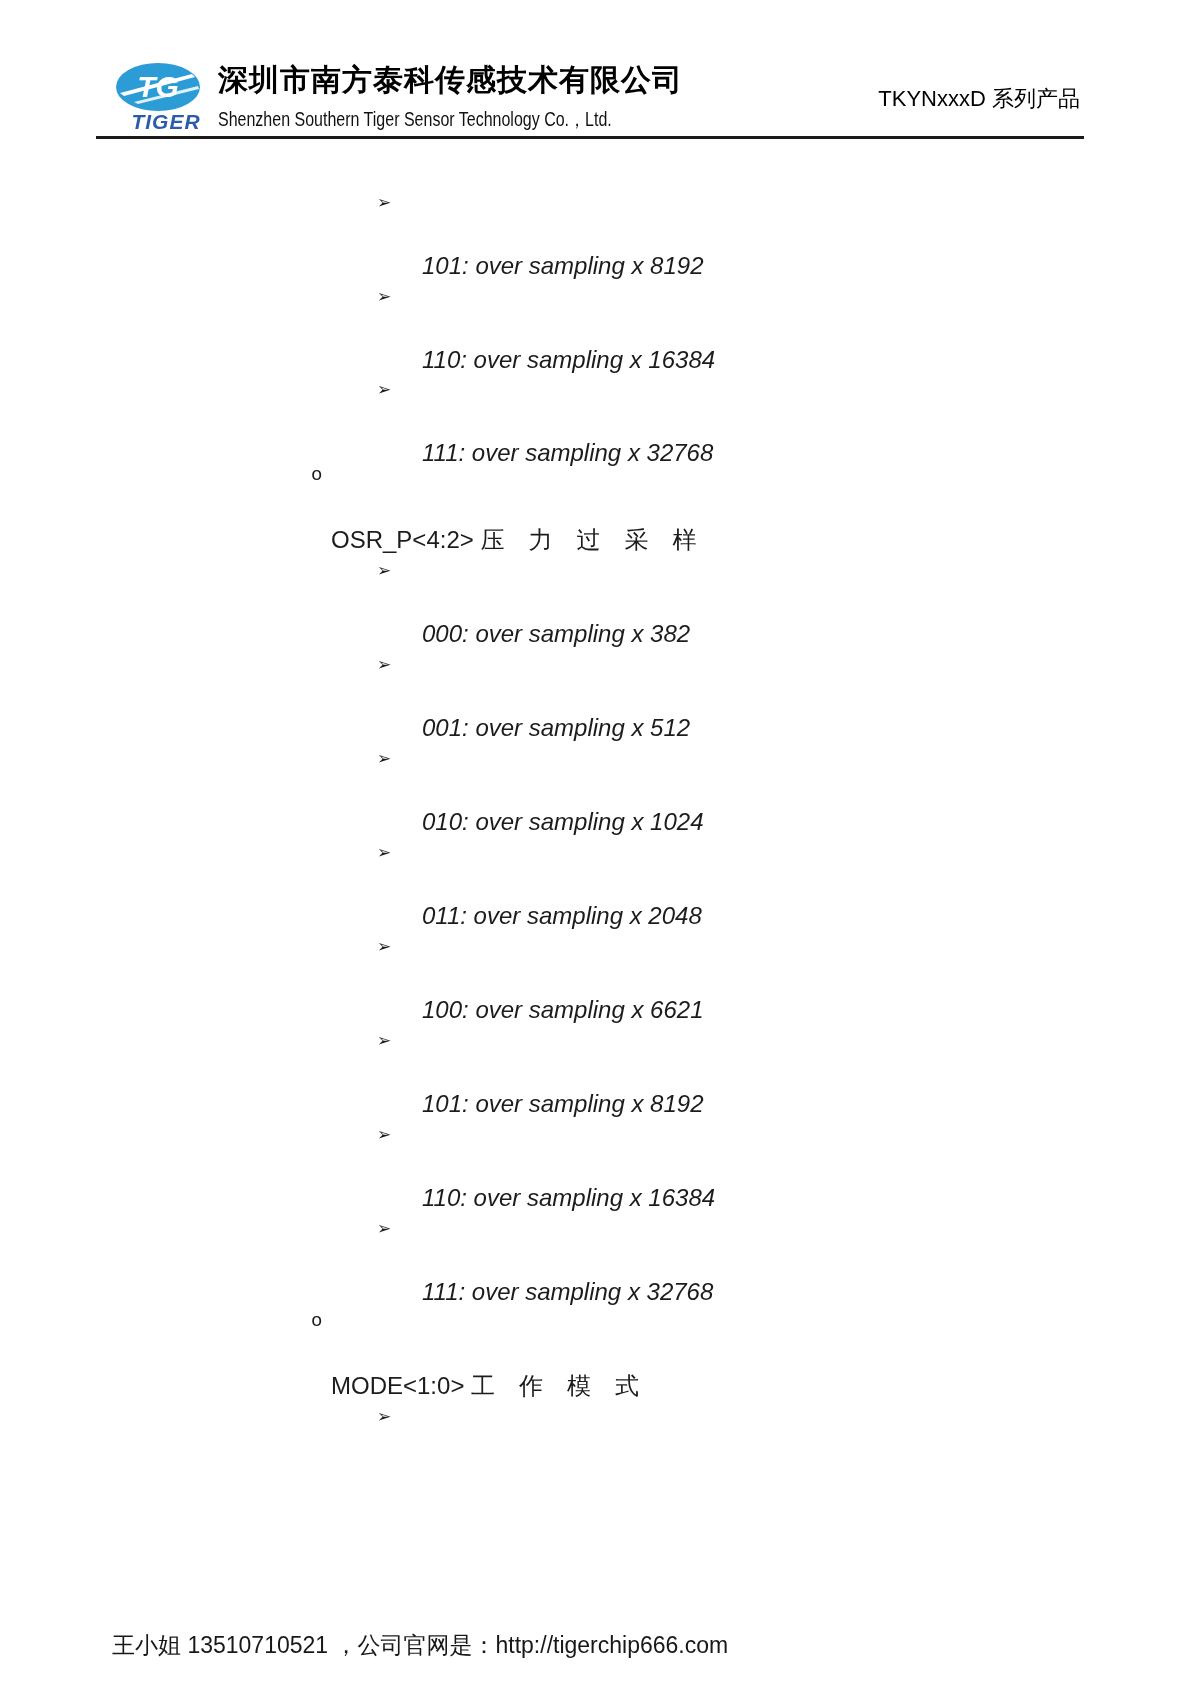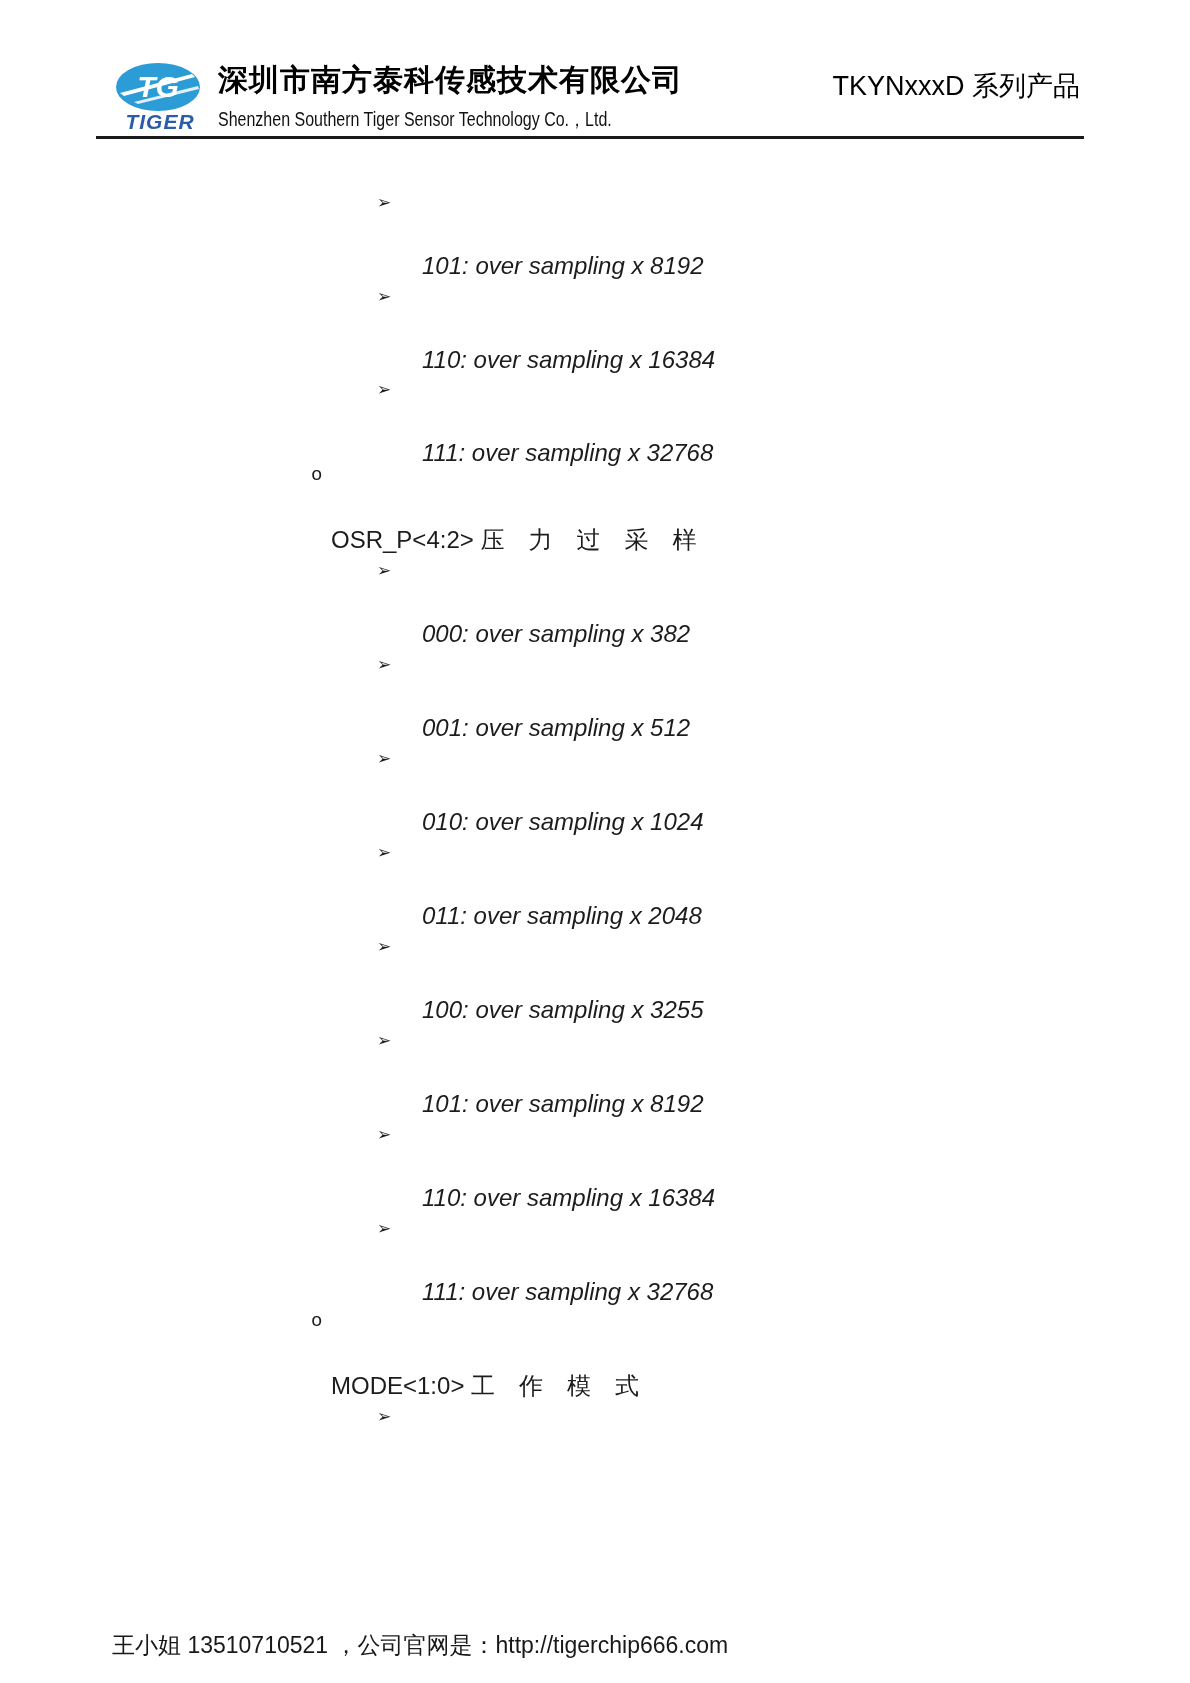--- a/index.html
+++ b/index.html
@@ -5,28 +5,28 @@
   * { margin: 0; padding: 0; box-sizing: border-box; }
   html, body { background: #ffffff; }
   body { width: 1190px; height: 1683px; position: relative; overflow: hidden;
          font-family: "Liberation Sans", "DejaVu Sans", sans-serif; color: #1f1f1f; }
 
   .page { position: absolute; inset: 0; background: #fff; border-radius: 25px; }
 
   
   .logo-wrap { position: absolute; left: 112px; top: 58px; width: 96px; height: 80px; }
   .logo-svg { position: absolute; left: 2px; top: 4px; }
-  .brand-text { position: absolute; left: 0; top: 52px; width: 96px; text-align: center;
+  .brand-text { position: absolute; left: 6px; top: 52px; width: 96px; text-align: center;
                 font-size: 21px; font-weight: bold; font-style: italic;
                 color: #2A5CAA; letter-spacing: 1px; }
   .company-cn { position: absolute; left: 218px; top: 60px; font-size: 30px;
                 font-weight: bold; color: #000; letter-spacing: 1px; white-space: nowrap; }
   .company-en { position: absolute; left: 218px; top: 106px; font-size: 20px; color: #111;
                 white-space: nowrap; transform: scaleX(0.80); transform-origin: 0 0; }
-  .series-title { position: absolute; right: 110px; top: 68px; font-size: 27px;
+  .series-title { position: absolute; right: 110px; top: 84px; font-size: 22px;
                   color: #000; white-space: nowrap; }
   .header-rule { position: absolute; left: 96px; top: 136px; width: 988px; height: 3px;
                  background: #1a1a1a; }
 
   
   .row { position: absolute; left: 0; width: 1190px; height: 32px; line-height: 32px;
          font-size: 24px; color: #1c1c1c; white-space: pre; }
   .row .bullet-arrow { position: absolute; left: 377px; top: 1px; font-size: 17px;
                        color: #1c1c1c; }
   .row .text-arrow   { position: absolute; left: 422px; font-style: italic; }
@@ -85,21 +85,21 @@
   <div class="row" style="top:742px">
     <span class="bullet-arrow">➢</span>
     <span class="text-arrow">010: over sampling x 1024</span>
   </div>
   <div class="row" style="top:836px">
     <span class="bullet-arrow">➢</span>
     <span class="text-arrow">011: over sampling x 2048</span>
   </div>
   <div class="row" style="top:930px">
     <span class="bullet-arrow">➢</span>
-    <span class="text-arrow">100: over sampling x 3255</span>
+    <span class="text-arrow">100: over sampling x 6621</span>
   </div>
   <div class="row" style="top:1024px">
     <span class="bullet-arrow">➢</span>
     <span class="text-arrow">101: over sampling x 8192</span>
   </div>
   <div class="row" style="top:1118px">
     <span class="bullet-arrow">➢</span>
     <span class="text-arrow">110: over sampling x 16384</span>
   </div>
   <div class="row" style="top:1212px">

